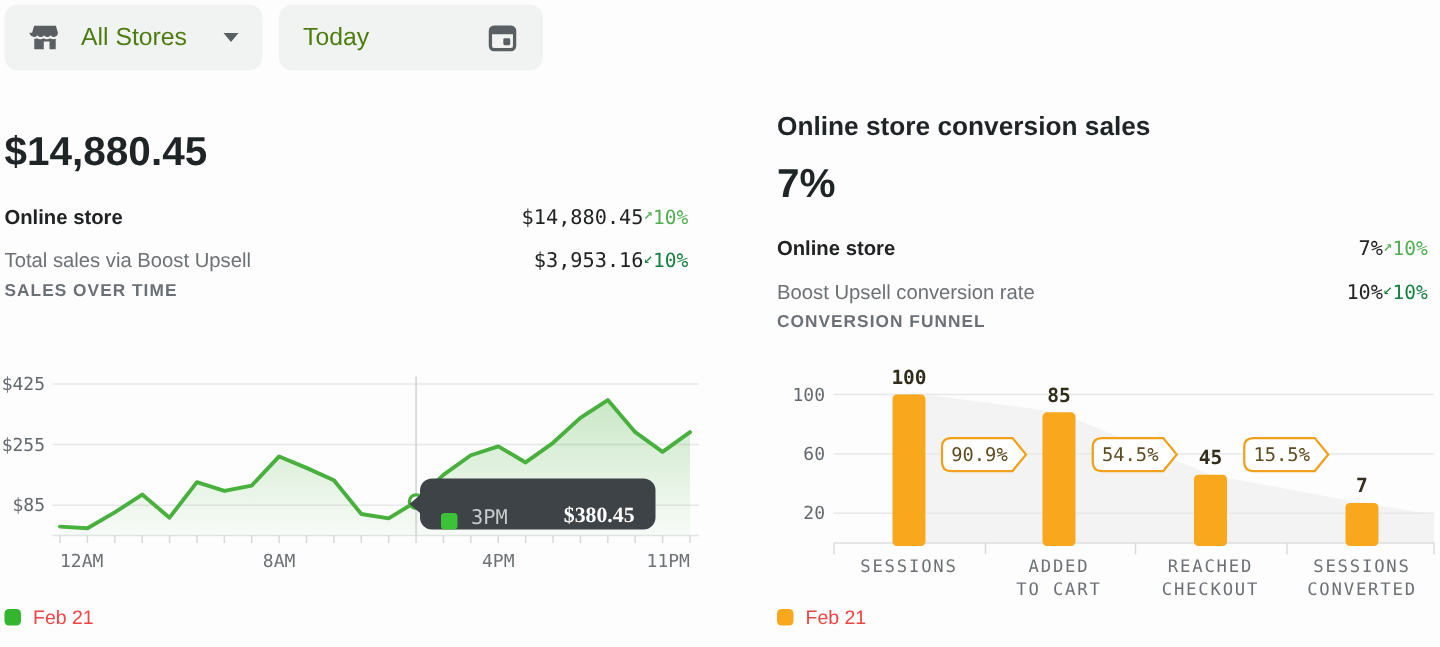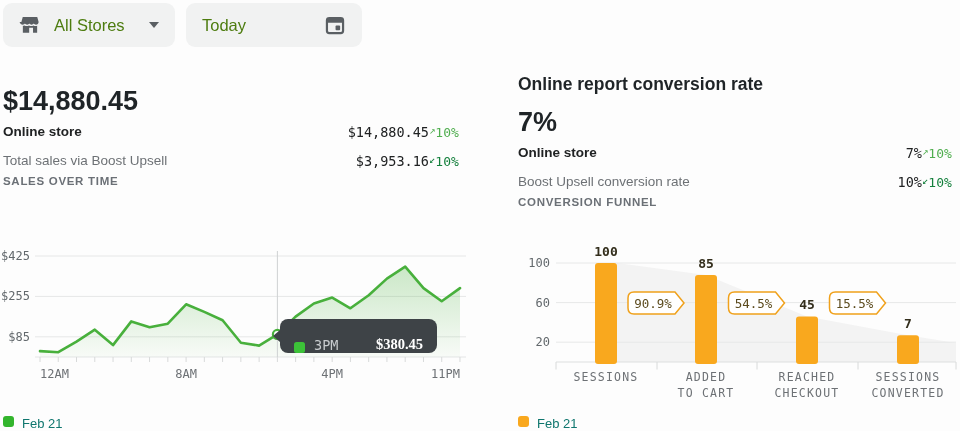--- a/index.html
+++ b/index.html
@@ -18,21 +18,21 @@
         border-top:6.5px solid #5a5f63;margin-left:auto}
   .icon24{width:22px;height:22px;flex:0 0 auto}
   
   .panel{position:absolute;top:74px}
   #left-panel{left:3px;width:462px}
   #right-panel{left:518px;width:440px}
   .panel-head{display:flex;justify-content:space-between;align-items:baseline}
   .panel-title{font-size:17.5px;font-weight:bold;color:#1f2427}
   .report-link{font-size:14px;color:#2494d3;text-decoration:none}
   .big-value{font-size:27px;font-weight:bold;color:#1f2427;margin-top:12px}
-  .rows{}
+  .rows{margin-top:13px}
   .mrow{display:flex;align-items:center;height:29px;font-size:13.5px}
   .mrow .lbl{flex:1;color:#6d7175}
   .mrow.first .lbl{color:#202223;font-weight:bold}
   .val{font-family:"DejaVu Sans Mono",monospace;font-size:13.5px;color:#202223;margin-left:auto}
   .delta{width:36px;text-align:left;font-family:"DejaVu Sans Mono",monospace;font-size:13px;white-space:nowrap}
   .delta .arr{font-size:10.5px;vertical-align:3px}
   .up{color:#50ae4f}.down{color:#15803d}
   .section-title{font-size:11.5px;font-weight:bold;letter-spacing:.7px;color:#6b7076}
   
   #sales-svg{position:absolute;left:0;top:245px}
@@ -40,21 +40,21 @@
   svg text{font-family:"DejaVu Sans Mono",monospace}
   
   #tooltip{position:absolute;left:280px;top:319px;width:157px;height:34px;background:#3e4347;
            border-radius:8px;display:flex;align-items:flex-end;padding:0 14px;box-sizing:border-box;gap:9px}
   #tooltip::before{content:"";position:absolute;left:-7px;top:11px;width:0;height:0;
            border-top:6px solid transparent;border-bottom:6px solid transparent;border-right:7px solid #3e4347}
   #tooltip .tt-sq{width:11px;height:11px;border-radius:2.5px;background:#3cc238;flex:0 0 auto}
   #tooltip .tt-time{font-family:"DejaVu Sans Mono",monospace;font-size:13.5px;color:#c7cbce}
   #tooltip .tt-val{font-family:Liberation Serif, serif;font-size:14.5px;font-weight:bold;color:#fff;margin-left:auto}
   
-  .legend{position:absolute;top:416px;display:flex;align-items:flex-start;gap:8px;font-size:13px;color:#0f766e}
+  .legend{position:absolute;top:404px;display:flex;align-items:center;gap:8px;font-size:13px;color:#ef4444}
   #legend-sales{left:3px}
   #legend-funnel{left:518px}
   .legend .sq{width:11px;height:11px;border-radius:3px}
 </style>
 </head>
 <body>
 
 <button class="btn" id="store-btn">
   <svg class="icon24" viewBox="0 0 24 24">
     <path fill="#5a5f63" d="M2.6 8.6 4.1 3.4h15.8l1.5 5.2c0 1.7-1.3 3-2.9 3-1 0-1.9-.5-2.4-1.3-.5.8-1.4 1.3-2.4 1.3s-1.9-.5-2.4-1.3c-.5.8-1.4 1.3-2.4 1.3s-1.9-.5-2.4-1.3c-.5.8-1.4 1.3-2.4 1.3-1.6 0-3-1.3-3.5-3z"></path>
@@ -85,21 +85,21 @@
       <span class="lbl">Total sales via Boost Upsell</span>
       <span class="val">$3,953.16</span>
       <span class="delta down"><span class="arr">↙</span><span>10%</span></span>
     </div>
   </div>
   <div class="section-title">SALES OVER TIME</div>
 </div>
 
 <div class="panel" id="right-panel">
   <div class="panel-head">
-    <span class="panel-title">Online report conversion rate</span>
+    <span class="panel-title">Online store conversion sales</span>
   </div>
   <div class="big-value">7%</div>
   <div class="rows">
     <div class="mrow first">
       <span class="lbl">Online store</span>
       <span class="val">7%</span>
       <span class="delta up"><span class="arr">↗</span><span>10%</span></span>
     </div>
     <div class="mrow">
       <span class="lbl">Boost Upsell conversion rate</span>

